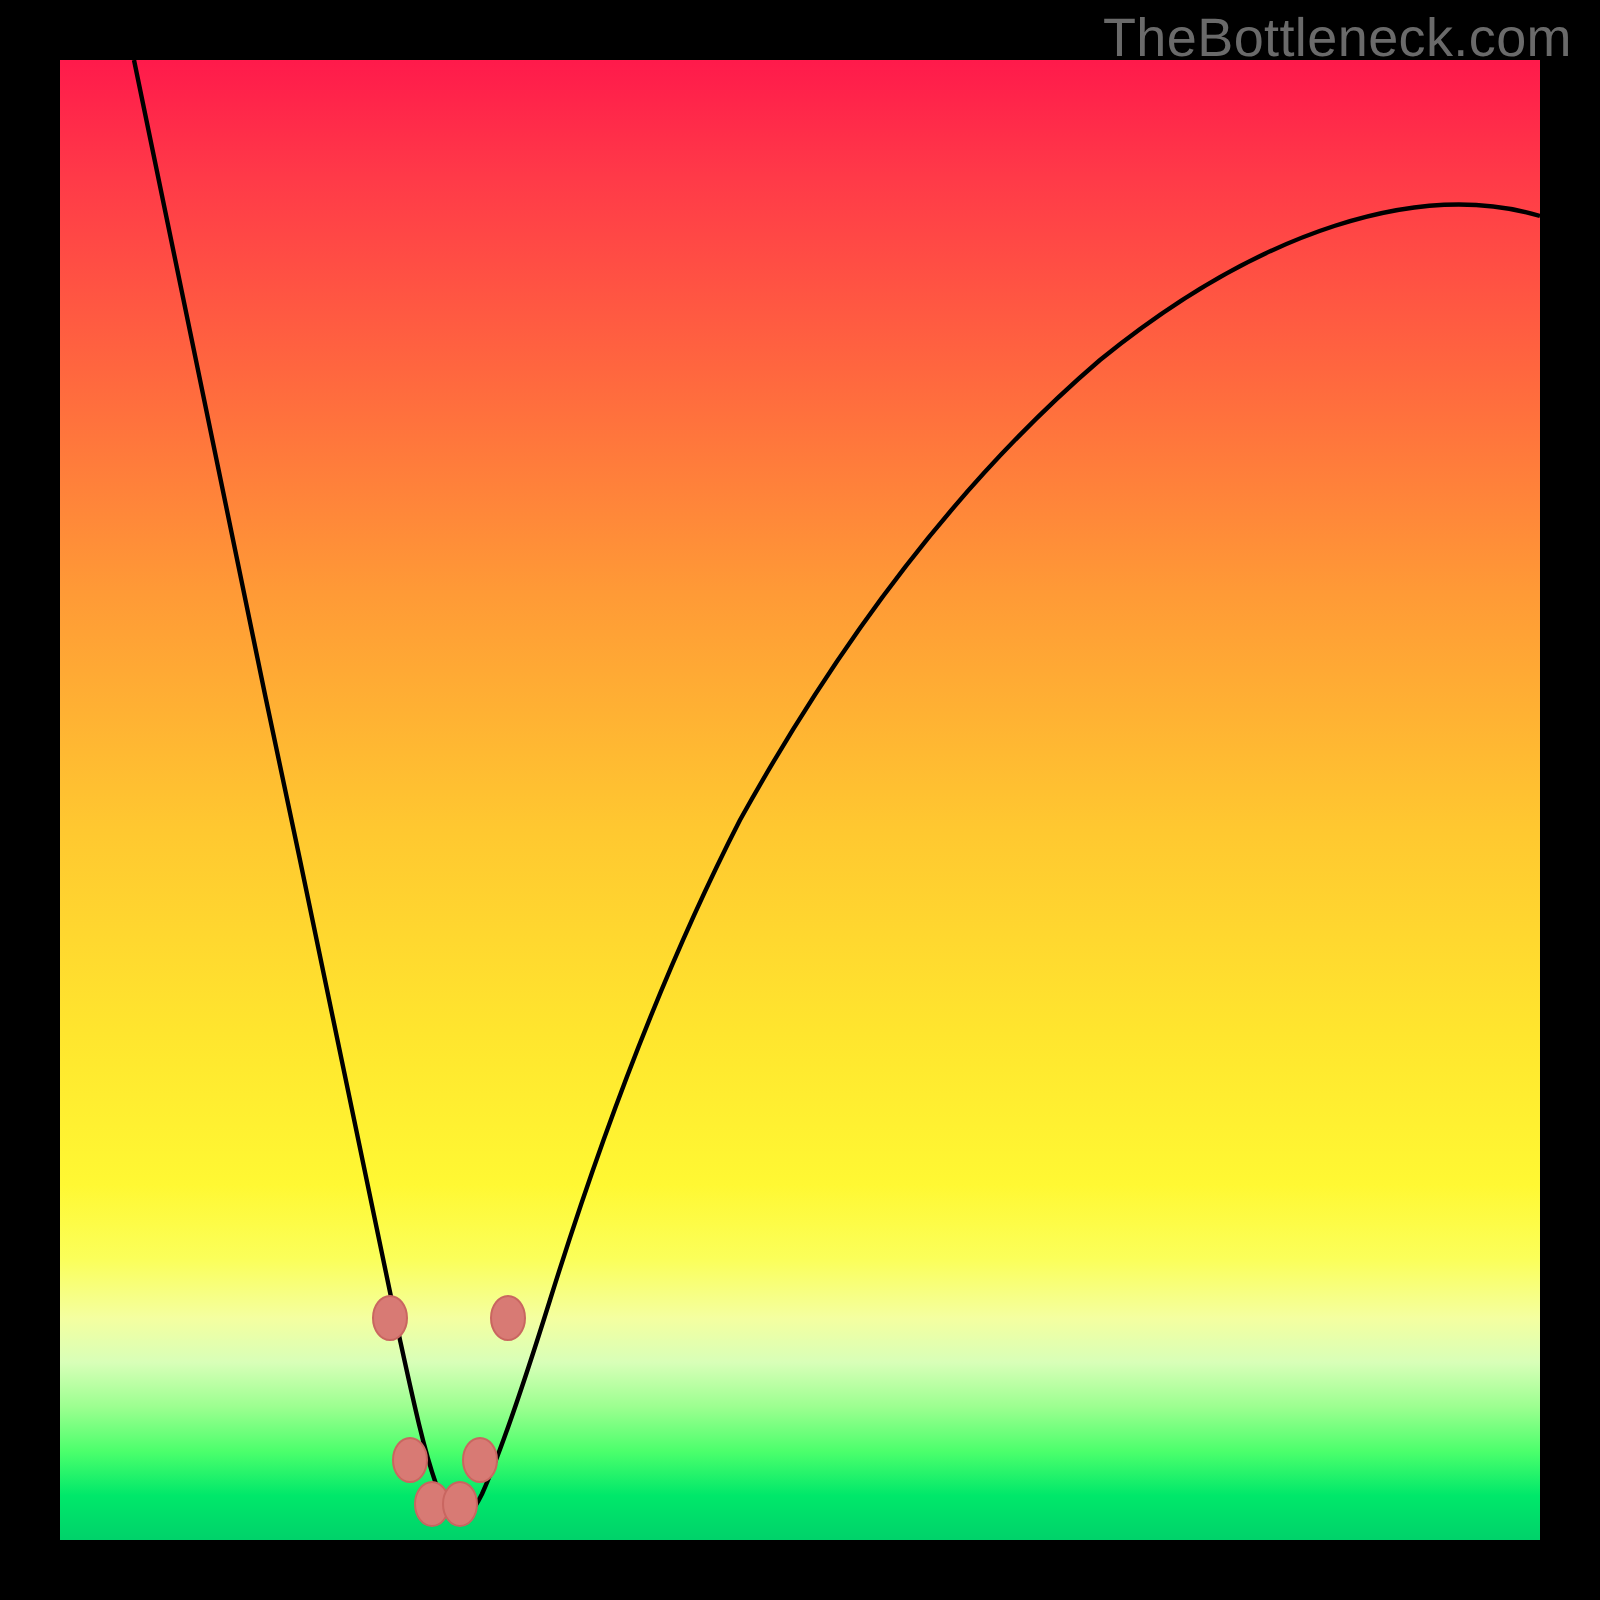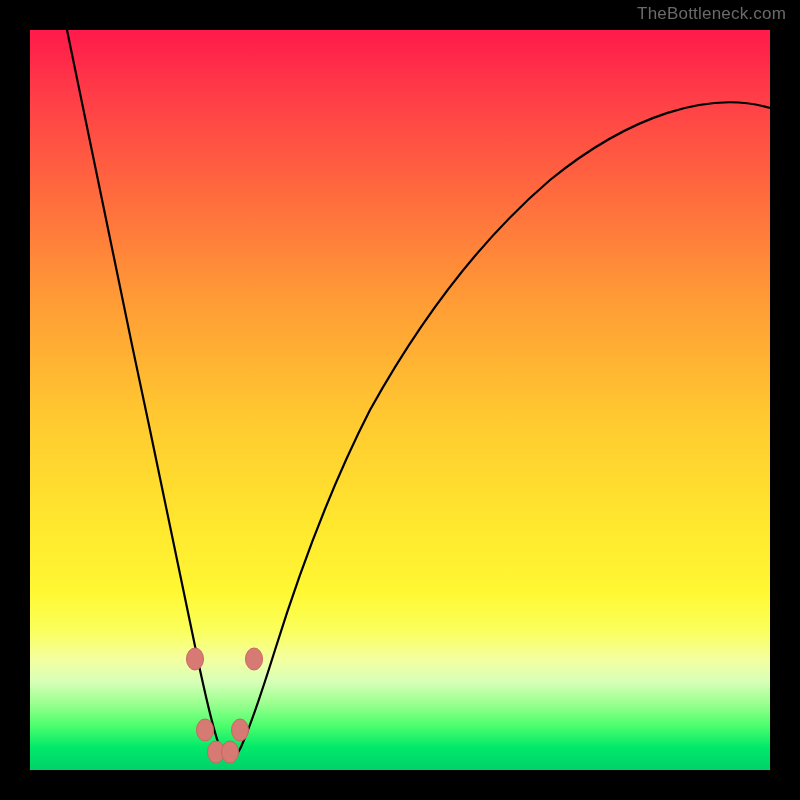--- a/index.html
+++ b/index.html
@@ -47,21 +47,21 @@
     left: 0;
     top: 0;
     width: 740px;
     height: 740px;
   }
   .watermark {
     position: absolute;
     top: 4px;
     right: 14px;
     color: #6a6a6a;
-    font-size: 17px;
+    font-size: 27px;
     font-weight: 500;
     letter-spacing: 0.2px;
     user-select: none;
   }
 </style>
 </head>
 <body>
 
 <div class="frame">
   <div class="plot">

